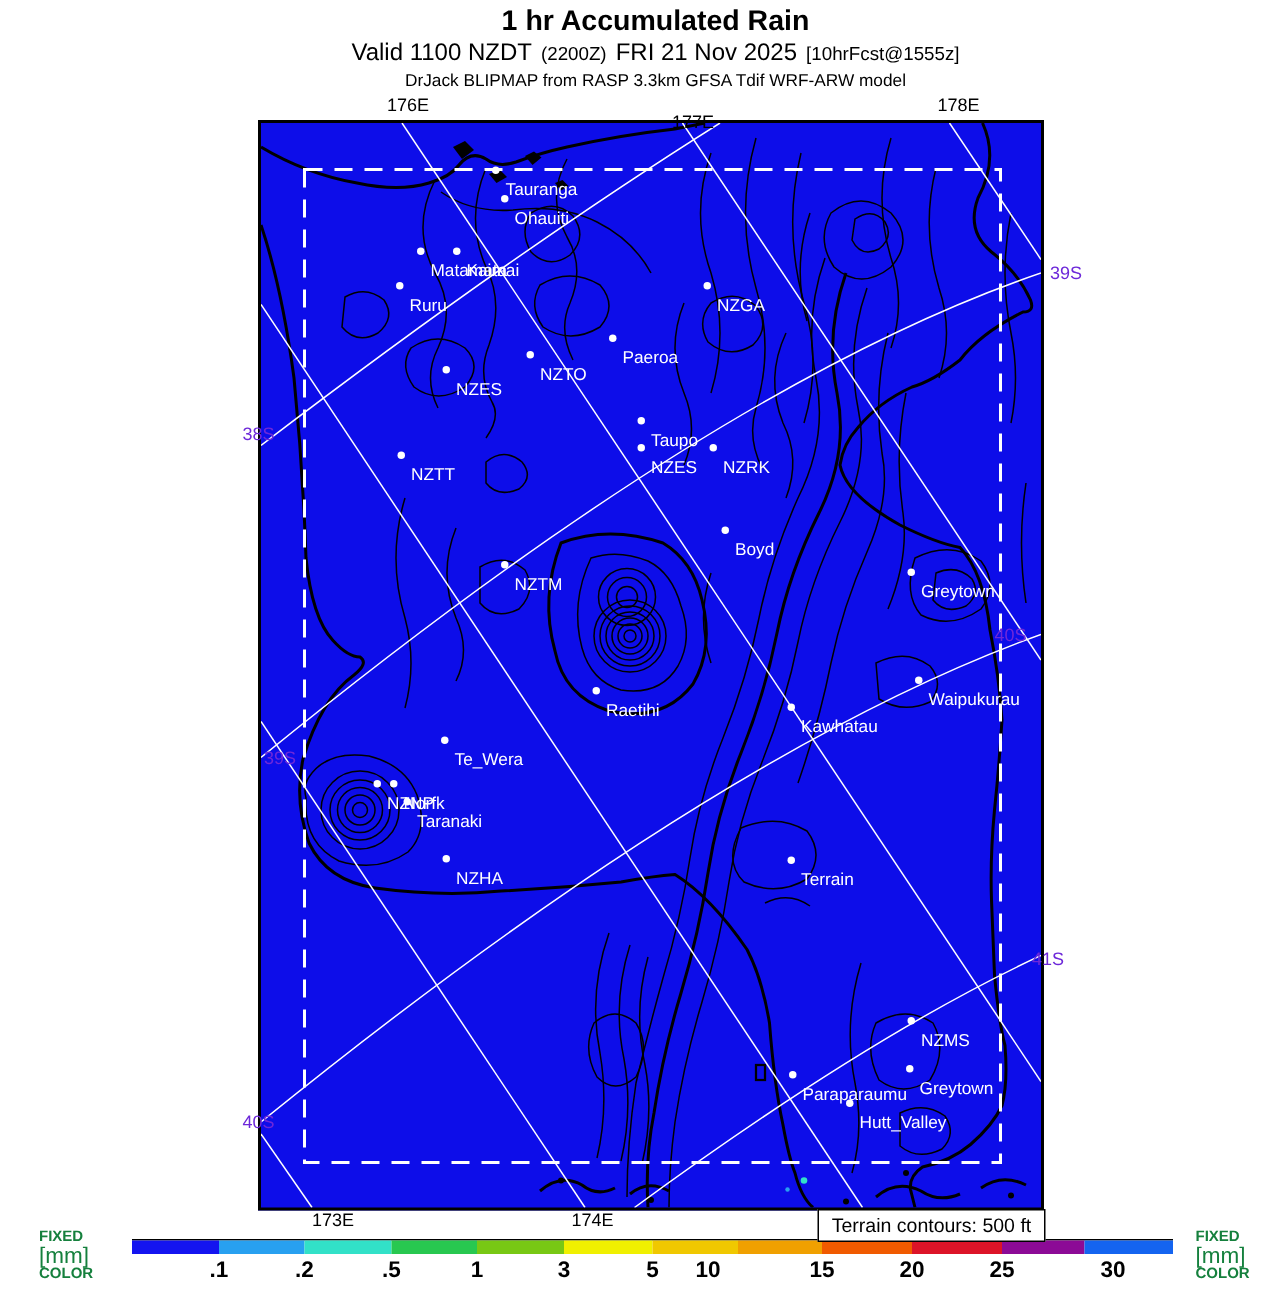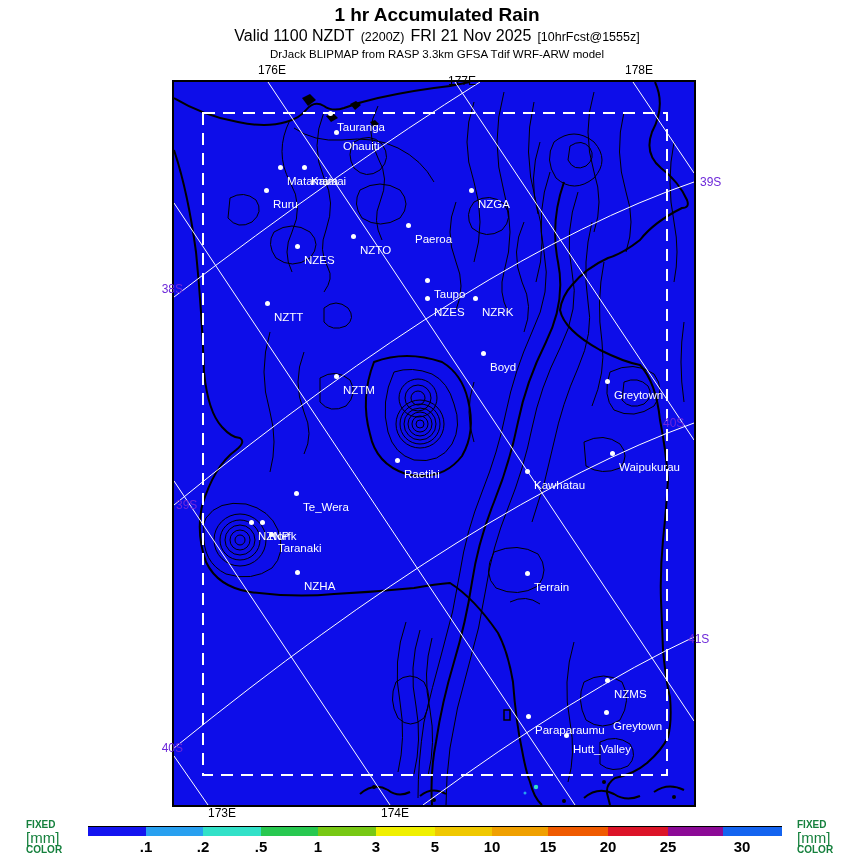--- a/index.html
+++ b/index.html
@@ -273,20 +273,21 @@
       <div class="lonlab" style="left: 222px; top: 806px;">173E</div>
       <div class="lonlab" style="left: 395px; top: 806px;">174E</div>
       <div class="latlab end" style="left: 183px; top: 289px;">38S</div>
       <div class="latlab" style="left: 176px; top: 505px;">39S</div>
       <div class="latlab end" style="left: 183px; top: 748px;">40S</div>
       <div class="latlab" style="left: 700px; top: 182px;">39S</div>
       <div class="latlab" style="left: 663px; top: 423px;">40S</div>
       <div class="latlab" style="left: 688px; top: 639px;">41S</div>
     </div>
 
+  <div id="terrainNote">Terrain contours: 500 ft</div>
 
   <div id="bar">
       <div class="seg" style="left: 0px; width: 58px; background: rgb(20, 20, 240);"></div>
       <div class="seg" style="left: 58px; width: 57px; background: rgb(40, 160, 240);"></div>
       <div class="seg" style="left: 115px; width: 58px; background: rgb(50, 225, 200);"></div>
       <div class="seg" style="left: 173px; width: 57px; background: rgb(40, 200, 80);"></div>
       <div class="seg" style="left: 230px; width: 58px; background: rgb(120, 200, 20);"></div>
       <div class="seg" style="left: 288px; width: 59px; background: rgb(240, 240, 0);"></div>
       <div class="seg" style="left: 347px; width: 57px; background: rgb(240, 200, 0);"></div>
       <div class="seg" style="left: 404px; width: 56px; background: rgb(240, 160, 0);"></div>
@@ -295,21 +296,21 @@
       <div class="seg" style="left: 580px; width: 55px; background: rgb(140, 10, 150);"></div>
       <div class="seg" style="left: 635px; width: 59px; background: rgb(20, 100, 240);"></div>
     </div>
   <div id="ticks">
       <div class="tick" style="left: 146px;">.1</div>
       <div class="tick" style="left: 203px;">.2</div>
       <div class="tick" style="left: 261px;">.5</div>
       <div class="tick" style="left: 318px;">1</div>
       <div class="tick" style="left: 376px;">3</div>
       <div class="tick" style="left: 435px;">5</div>
-      <div class="tick" style="left: 492px; text-align: center;">10</div>
+      <div class="tick" style="left: 472px; text-align: center;">10</div>
       <div class="tick" style="left: 548px;">15</div>
       <div class="tick" style="left: 608px;">20</div>
       <div class="tick" style="left: 668px;">25</div>
       <div class="tick" style="left: 742px;">30</div>
     </div>
 
   <div class="fixedblk" id="fixedL">
     <div class="l1">FIXED</div>
     <div class="l2">[mm]</div>
     <div class="l3">COLOR</div>

